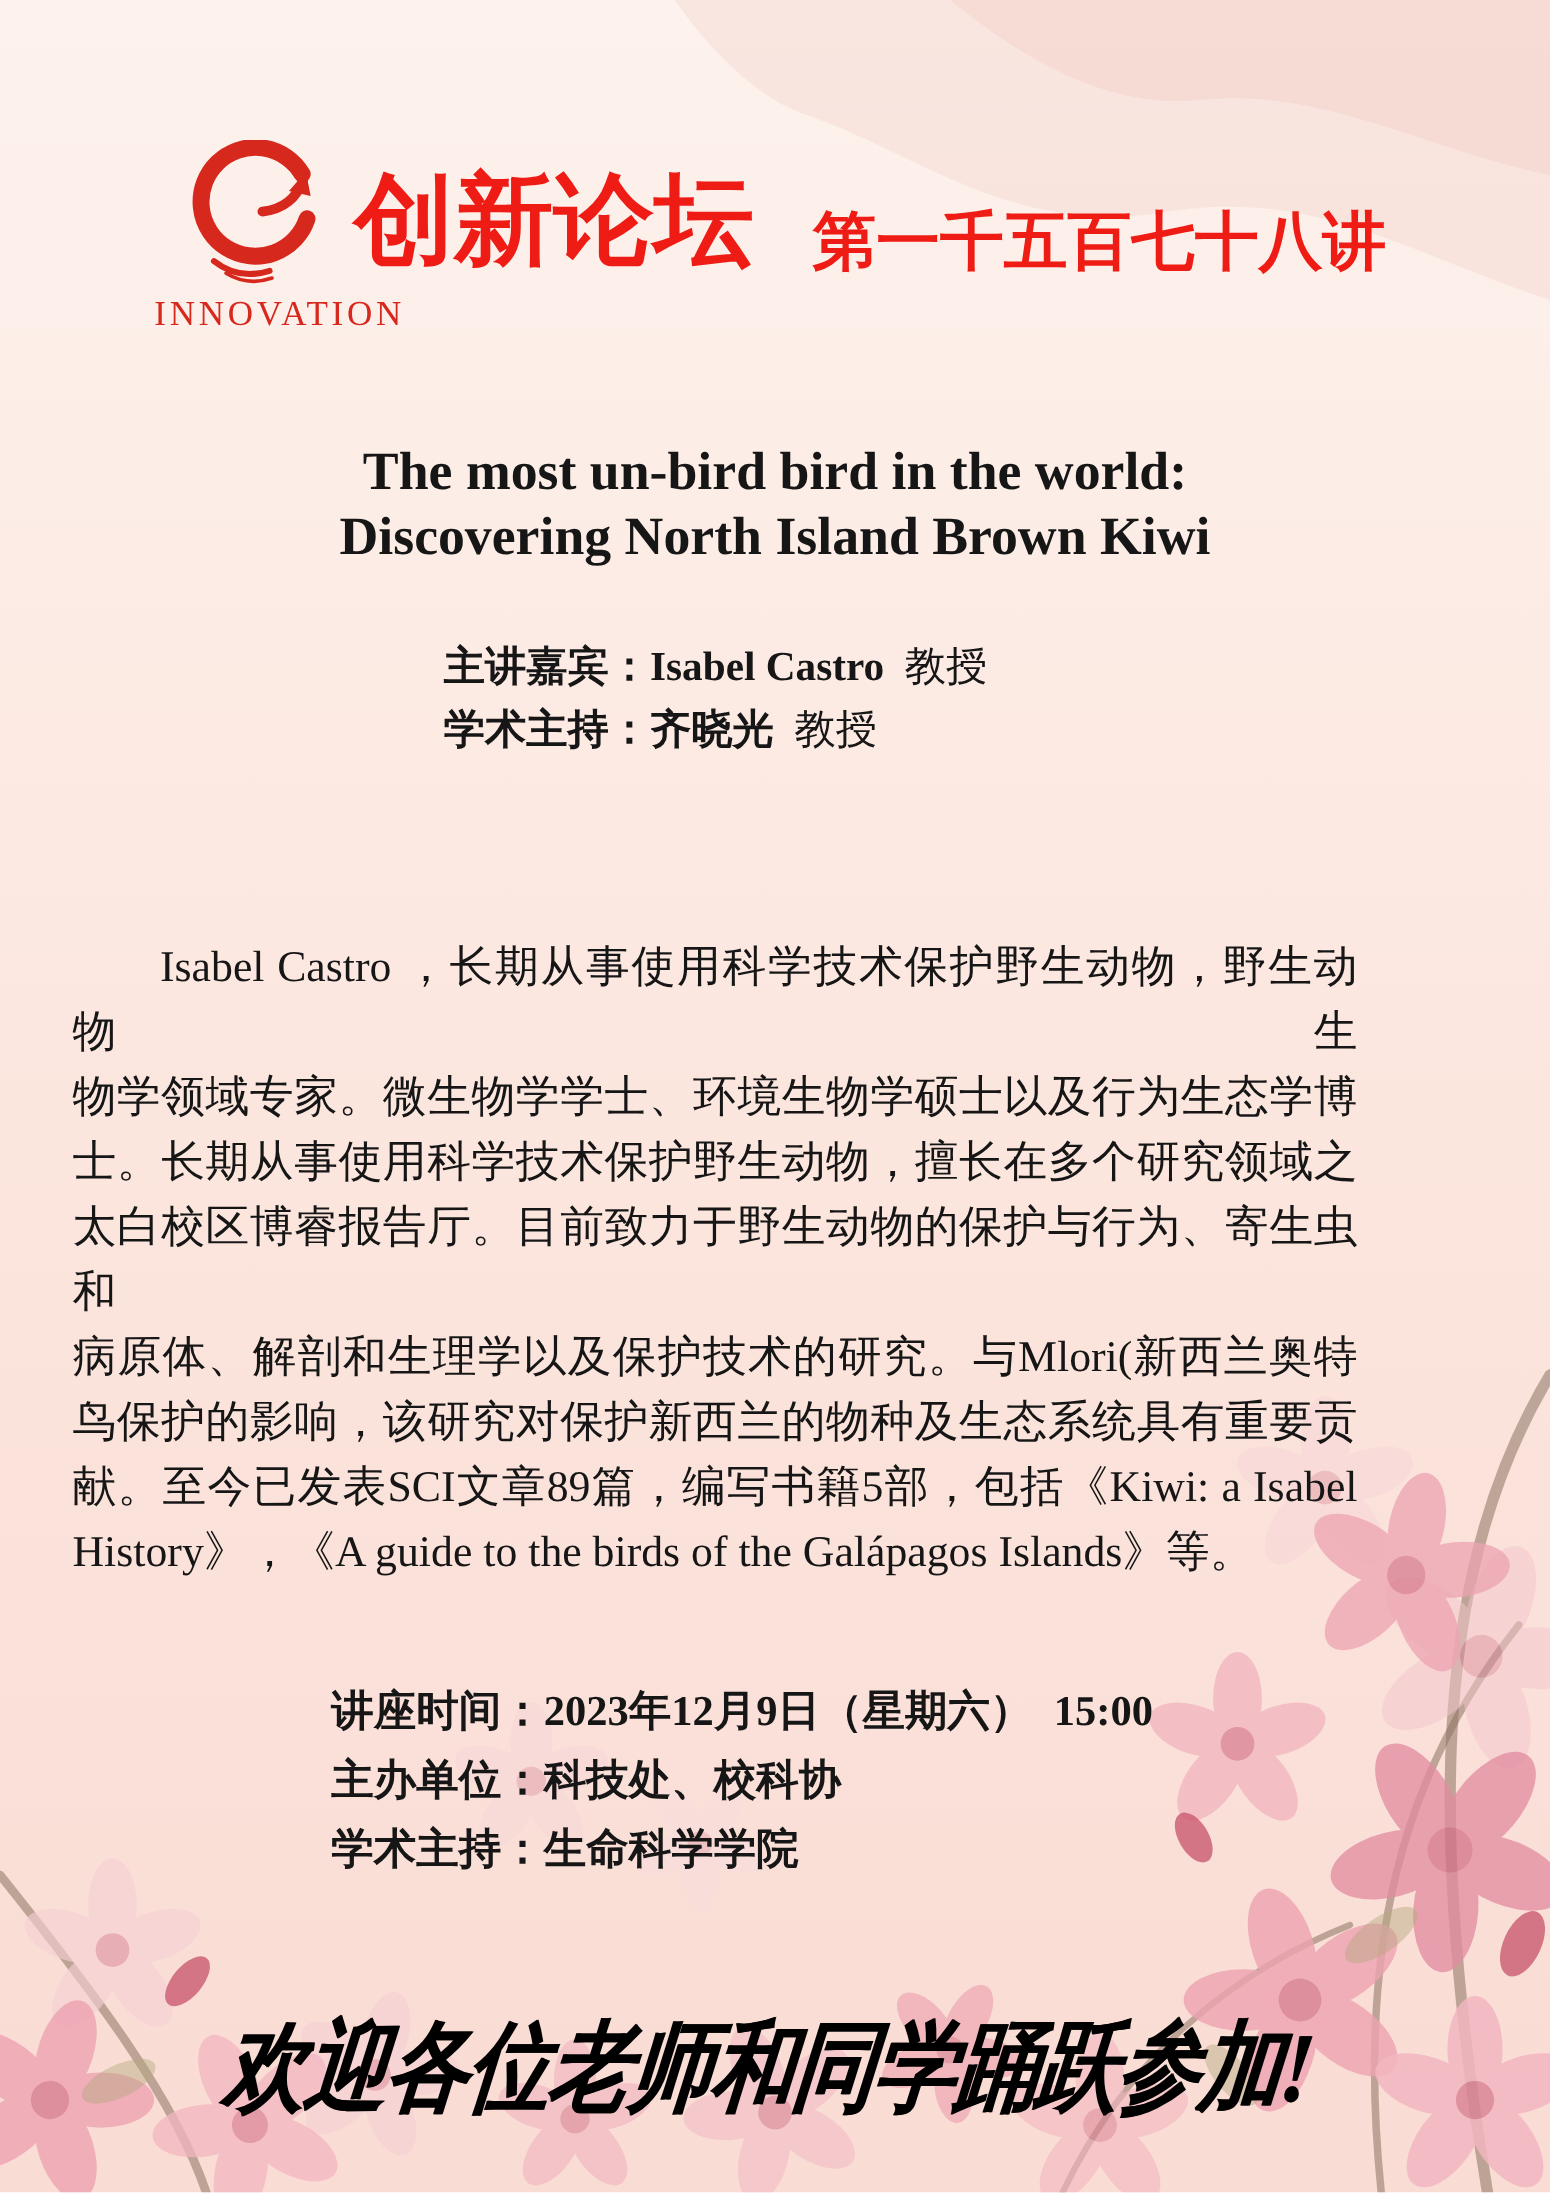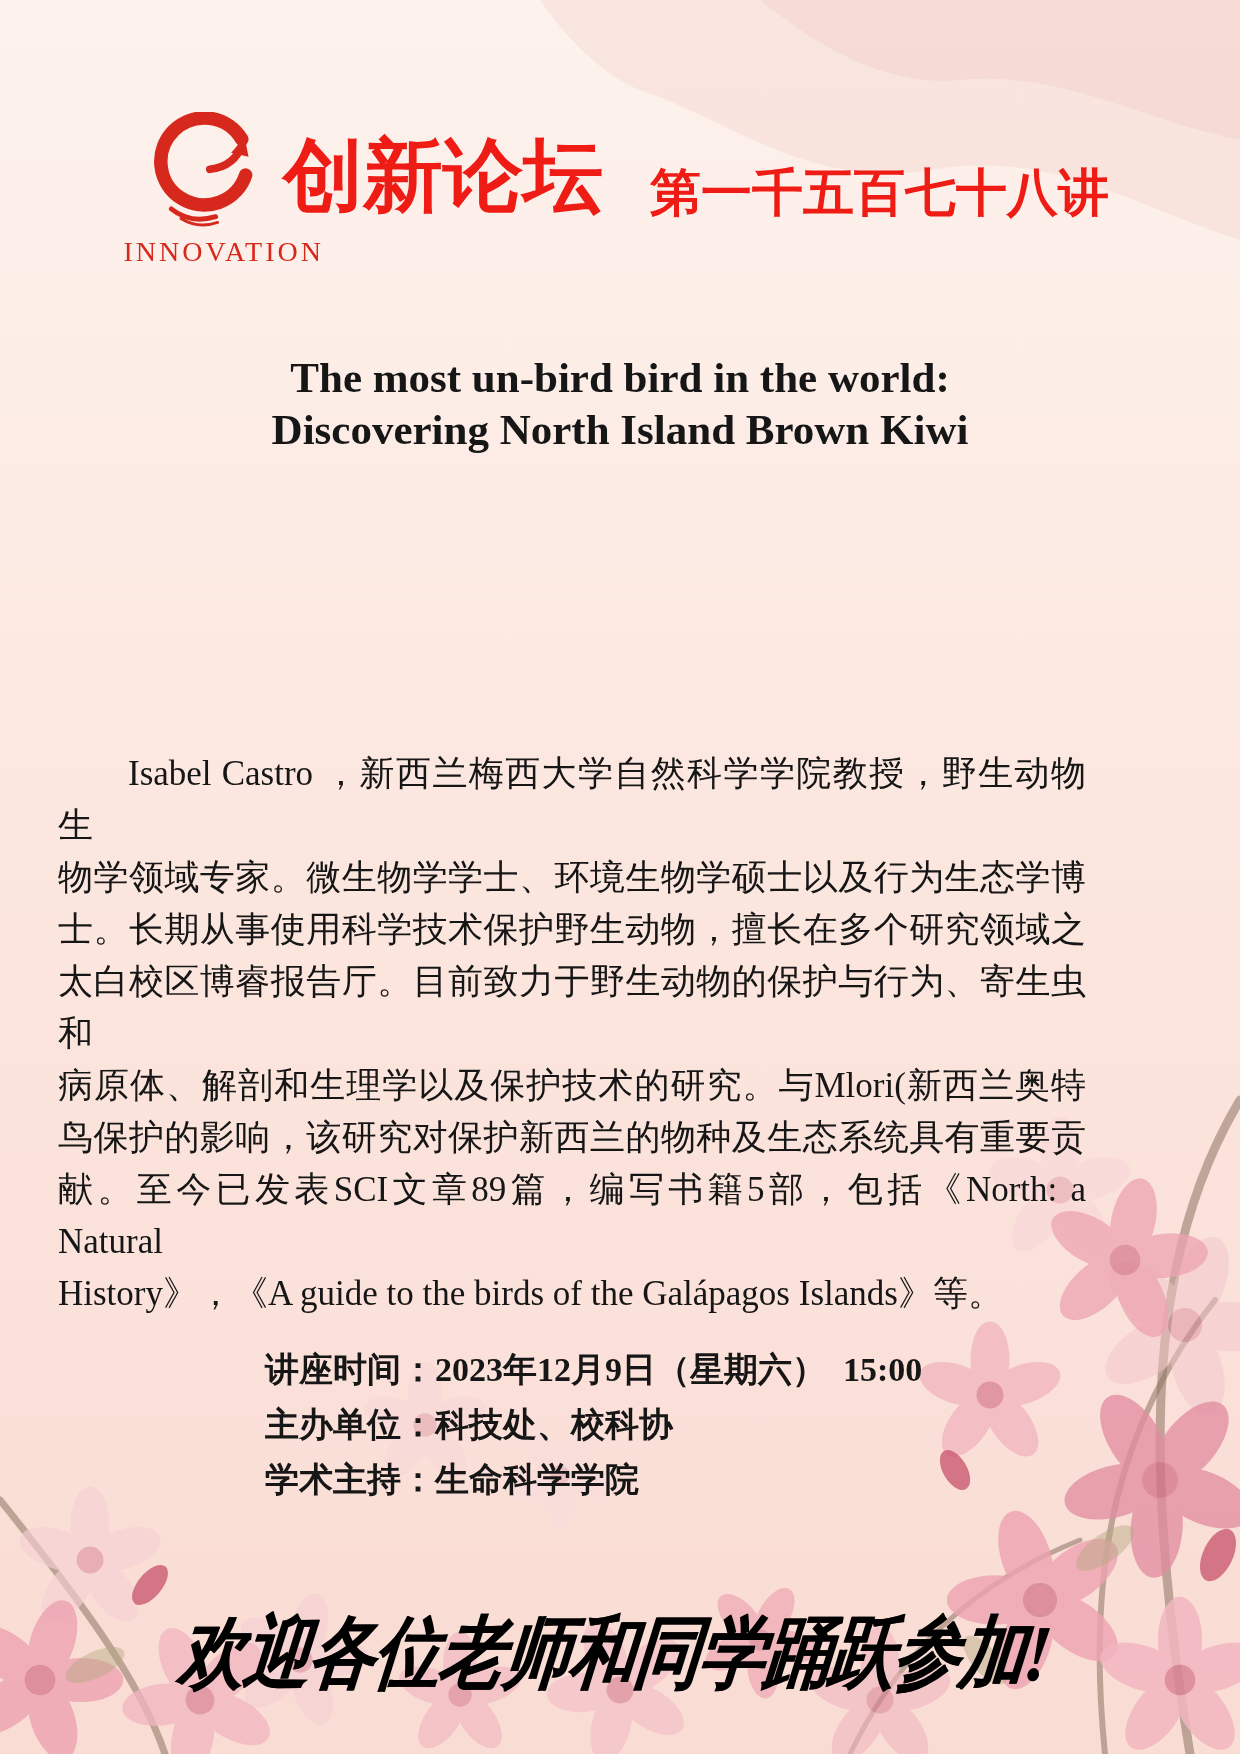--- a/index.html
+++ b/index.html
@@ -162,29 +162,37 @@
     <div class="logo-text">INNOVATION</div>
 
     <div class="forum-title">创新论坛</div>
     <div class="lecture-number">第一千五百七十八讲</div>
 
     <div class="main-title">
       <div>The most un-bird bird in the world:</div>
       <div>Discovering North Island Brown Kiwi</div>
     </div>
 
+    <div class="speakers">
+      <div class="speaker-row">
+        <span class="speaker-label">主讲嘉宾：</span><span class="speaker-name">Isabel Castro</span><span class="speaker-suffix">  教授</span>
+      </div>
+      <div class="speaker-row">
+        <span class="speaker-label">学术主持：</span><span class="speaker-name">齐晓光</span><span class="speaker-suffix">  教授</span>
+      </div>
+    </div>
 
     <div class="bio">
-      <div class="bio-line first">Isabel Castro ，新西兰梅西大学自然科学学院教授，野生动物生</div>
+      <div class="bio-line first">Isabel Castro ，长期从事使用科学技术保护野生动物，野生动物生</div>
       <div class="bio-line">物学领域专家。微生物学学士、环境生物学硕士以及行为生态学博</div>
       <div class="bio-line">士。长期从事使用科学技术保护野生动物，擅长在多个研究领域之</div>
       <div class="bio-line">太白校区博睿报告厅。目前致力于野生动物的保护与行为、寄生虫和</div>
       <div class="bio-line">病原体、解剖和生理学以及保护技术的研究。与Mlori(新西兰奥特</div>
       <div class="bio-line">鸟保护的影响，该研究对保护新西兰的物种及生态系统具有重要贡</div>
-      <div class="bio-line">献。至今已发表SCI文章89篇，编写书籍5部，包括《North: a Natural</div>
+      <div class="bio-line">献。至今已发表SCI文章89篇，编写书籍5部，包括《Kiwi: a Isabel</div>
       <div class="bio-line last">History》，《A guide to the birds of the Galápagos Islands》等。</div>
     </div>
 
     <div class="details">
       <div class="detail-row">
         <span class="detail-label">讲座时间：</span><span class="detail-value">2023年12月9日（星期六）  15:00</span>
       </div>
       <div class="detail-row">
         <span class="detail-label">主办单位：</span><span class="detail-value">科技处、校科协</span>
       </div>

